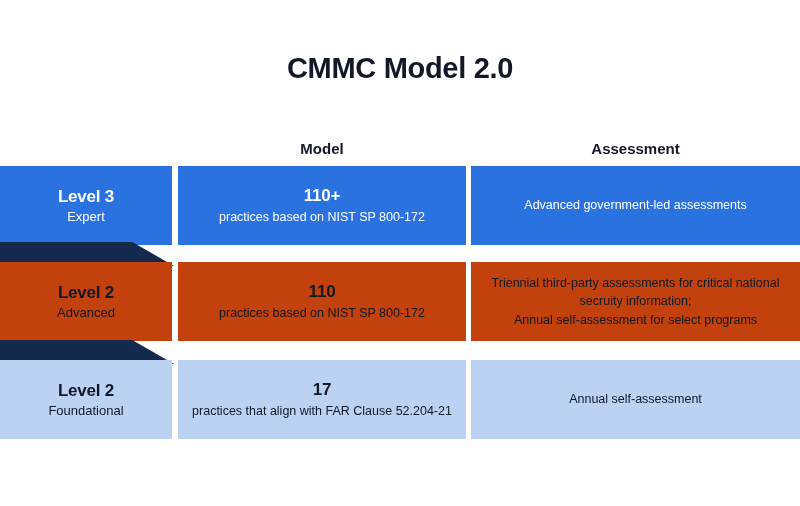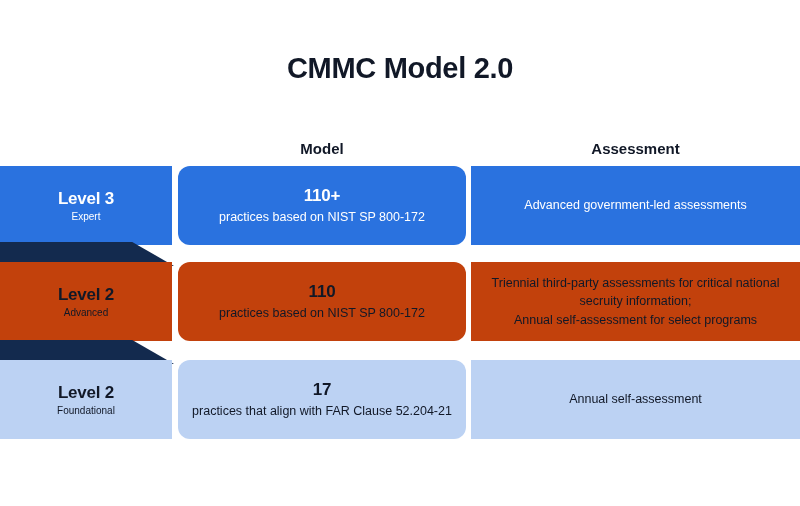--- a/index.html
+++ b/index.html
@@ -74,40 +74,39 @@
     box-sizing: border-box;
     text-align: center;
   }
   .cell.level {
     left: 0;
     width: 172px;
   }
   .cell.model {
     left: 178px;
     width: 288px;
-    border-radius: 12px;
   }
   .cell.assessment {
     left: 471px;
     width: 329px;
   }
 
   
   .r3 .cell { background: #2a72df; color: #ffffff; }
   .r2 .cell { background: #c2410c; color: #111827; }
   .r1 .cell { background: #bcd2f3; color: #111827; }
 
   .level-name {
     font-size: 17px;
     font-weight: bold;
     line-height: 1.25;
     letter-spacing: -0.2px;
   }
   .level-desc {
-    font-size: 10px;
+    font-size: 13px;
     line-height: 1.35;
     margin-top: 1px;
   }
   .model-count {
     font-size: 17px;
     font-weight: bold;
     line-height: 1.3;
     letter-spacing: -0.2px;
   }
   .model-desc {

